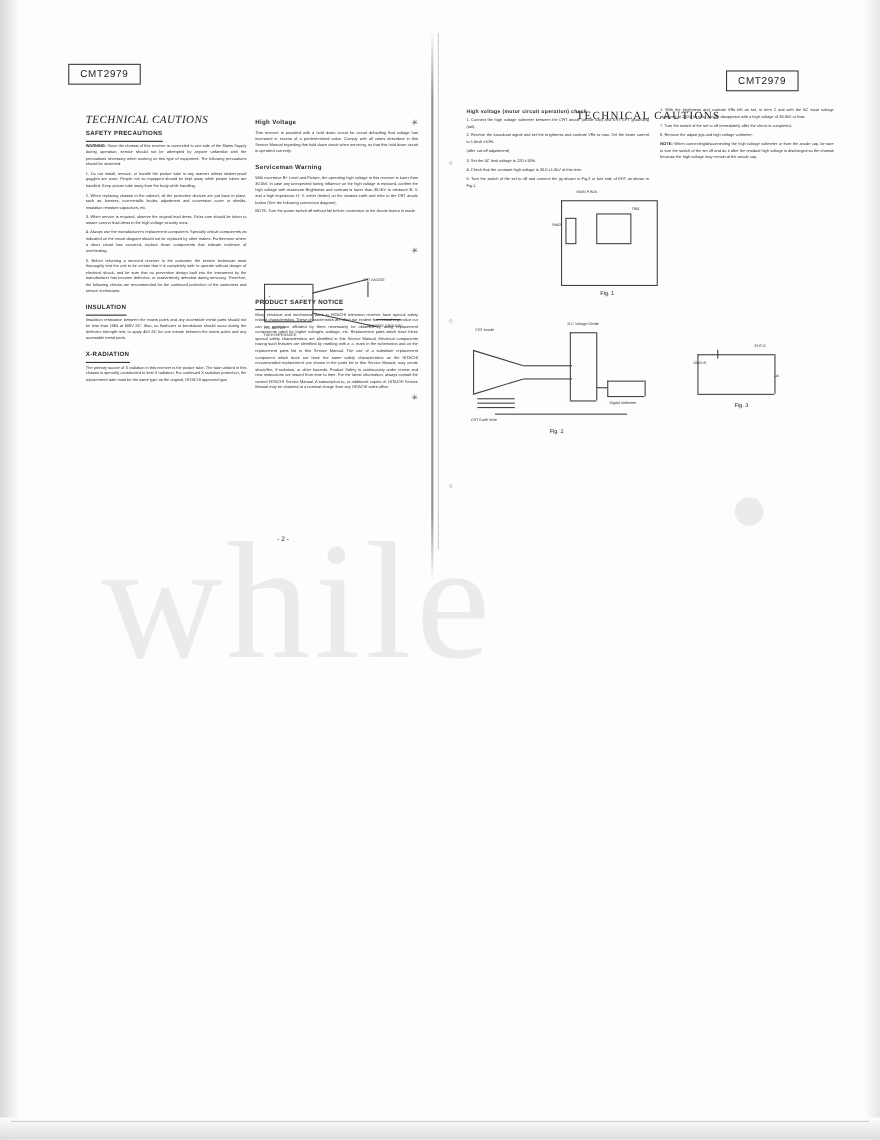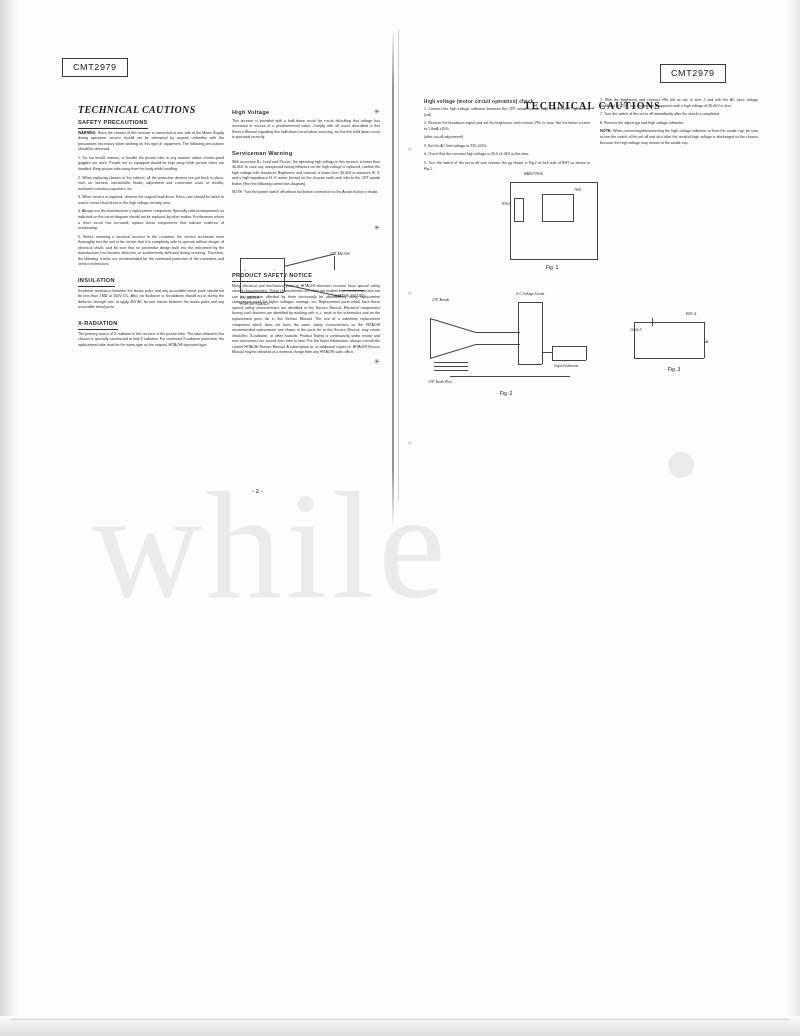--- a/index.html
+++ b/index.html
@@ -39,21 +39,21 @@
     letter-spacing:.6px;
     font-family:"Liberation Sans", sans-serif;
   }
   #model-left{left:62px;top:58px;}
   #model-right{left:660px;top:64px;}
 
   
   .sec-title{
     font-family:"Liberation Serif", serif;
     font-style:italic;
-    font-weight:bold;
+    font-weight:normal;
     font-size:10px;
     letter-spacing:.4px;
   }
   #left-title{position:absolute;left:78px;top:104px;}
   #right-title{position:absolute;left:524px;top:100px;font-style:normal;letter-spacing:1.2px;}
 
   
   .col{
     position:absolute;
     font-size:3.6px;

